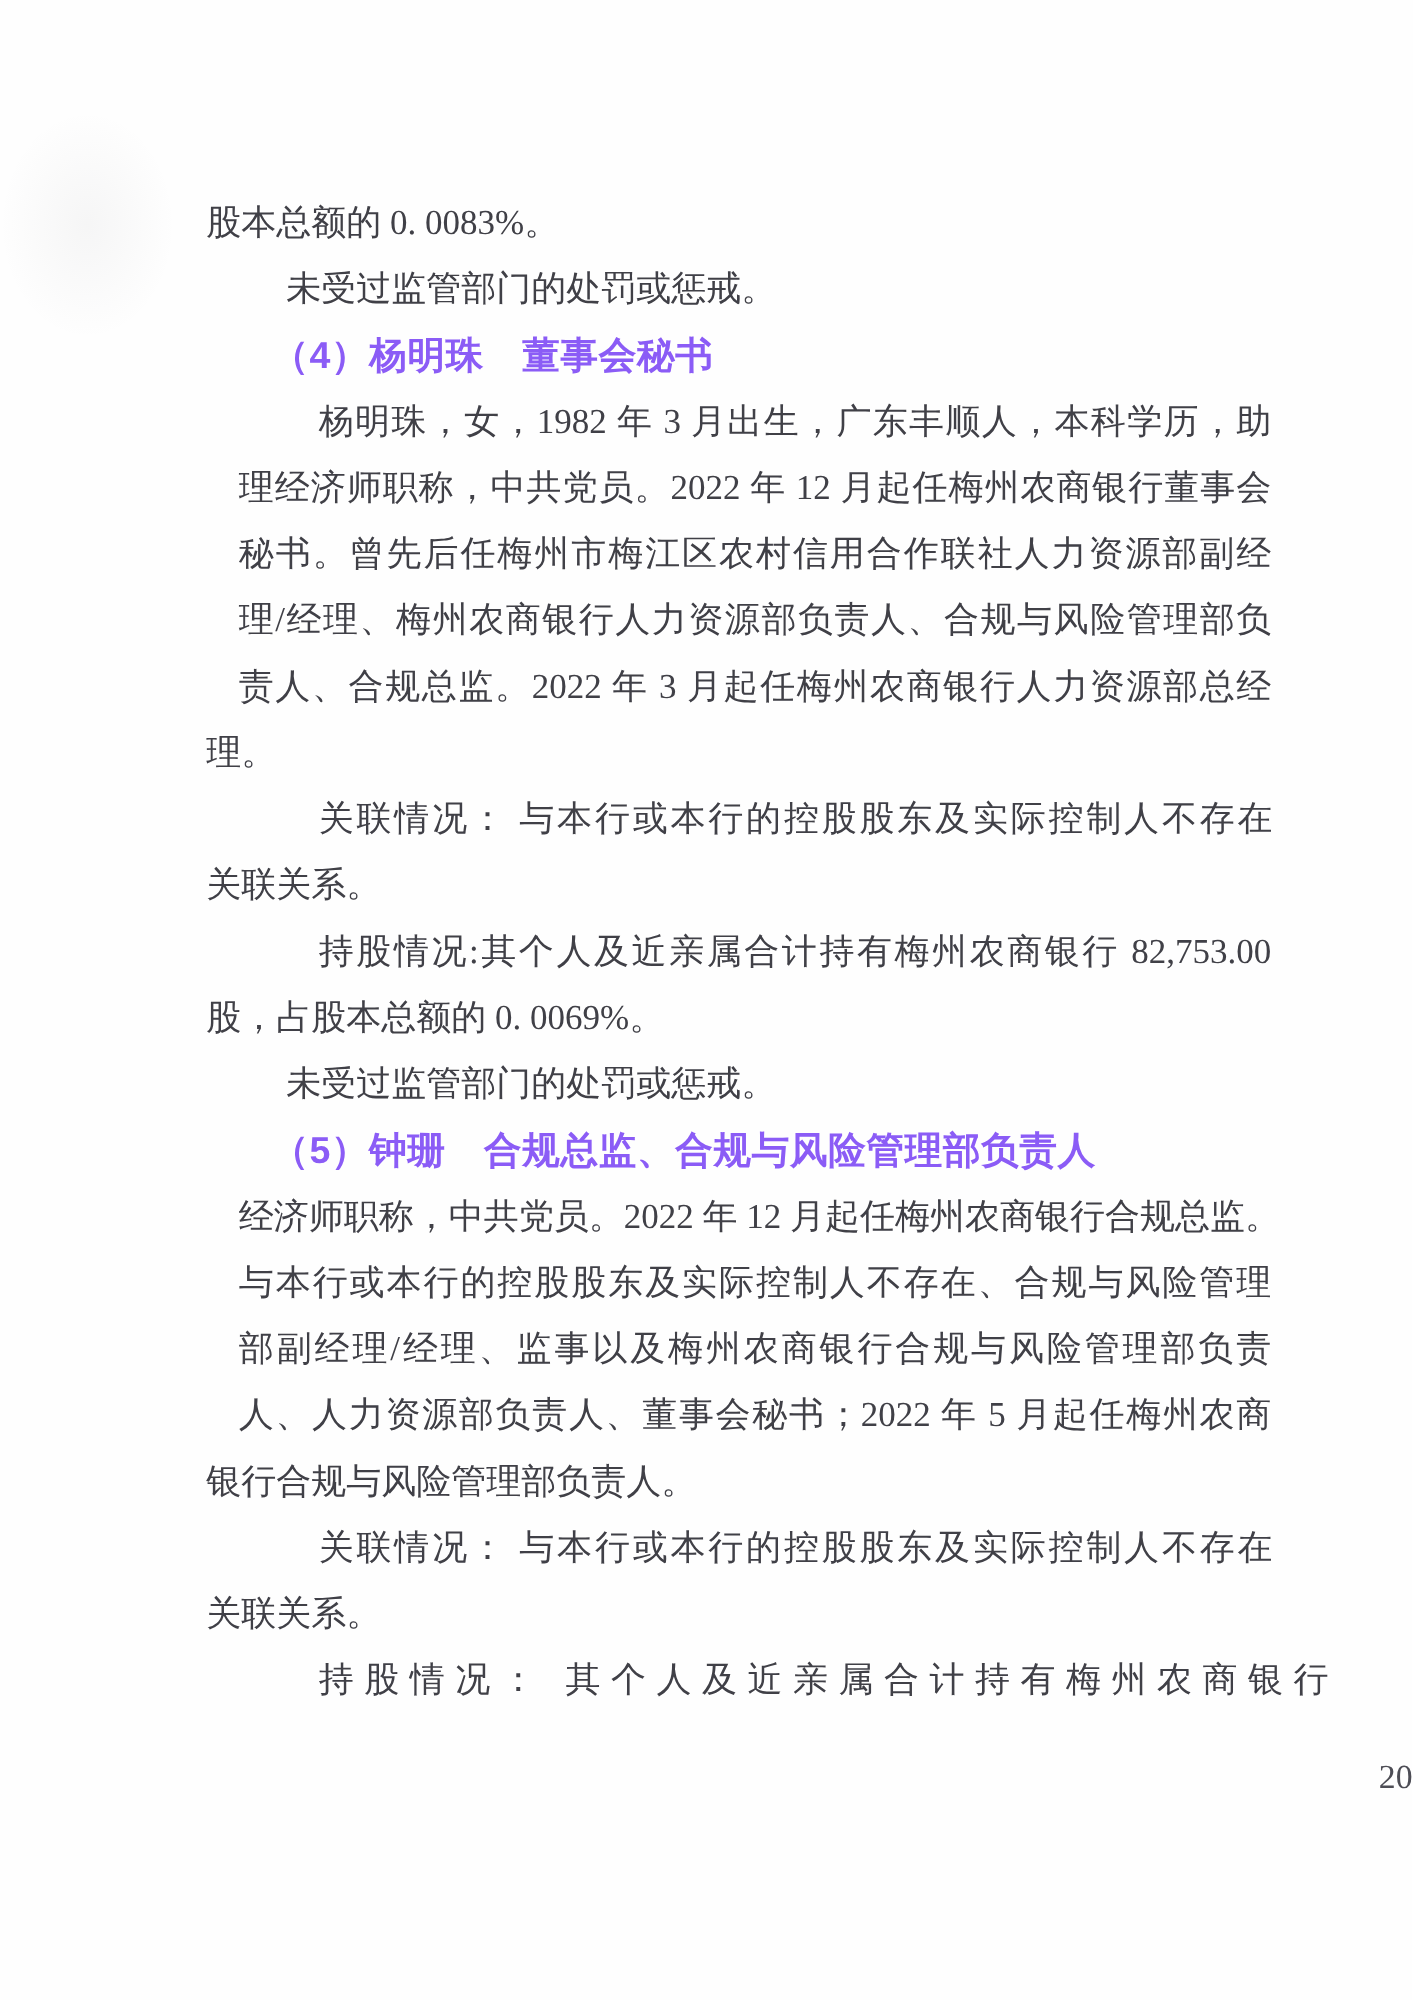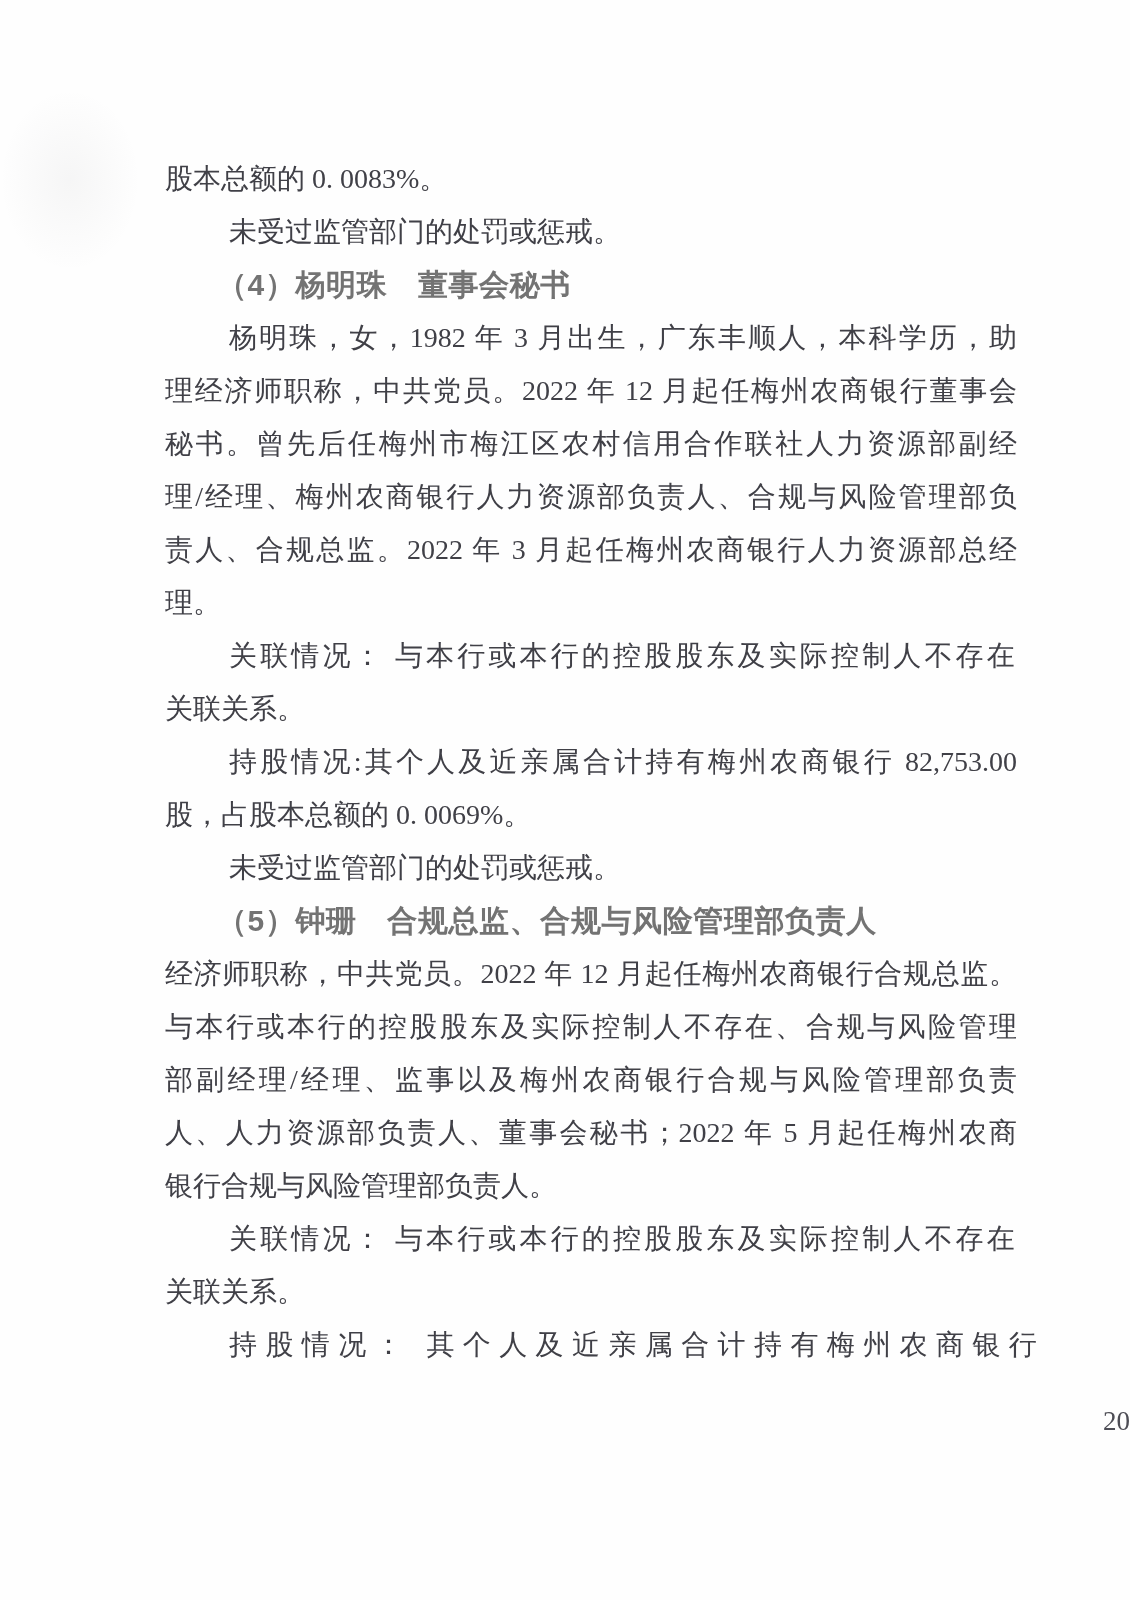--- a/index.html
+++ b/index.html
@@ -37,28 +37,29 @@
     line-height: 53px;
     font-size: 28px;
     white-space: nowrap;
     overflow: visible;
   }
   .indent { text-indent: 64px; }
   .heading {
     font-family: "Liberation Sans", "DejaVu Sans", sans-serif;
     font-weight: 700;
     font-size: 30px;
-    color: #737373;
+    color: #8b5cf6;
     text-indent: 52px;
     letter-spacing: 0.02em;
   }
   .fill {
     text-align: justify;
     text-align-last: justify;
     text-justify: inter-character;
+    margin-left: 26px;
   }
   .spread-sm { letter-spacing: 0.08em; }
   .spread-lg { letter-spacing: 0.30em; }
   .page-number {
     position: absolute;
     left: 0;
     right: 0;
     top: 1406px;
     text-align: right;
     font-size: 27px;

